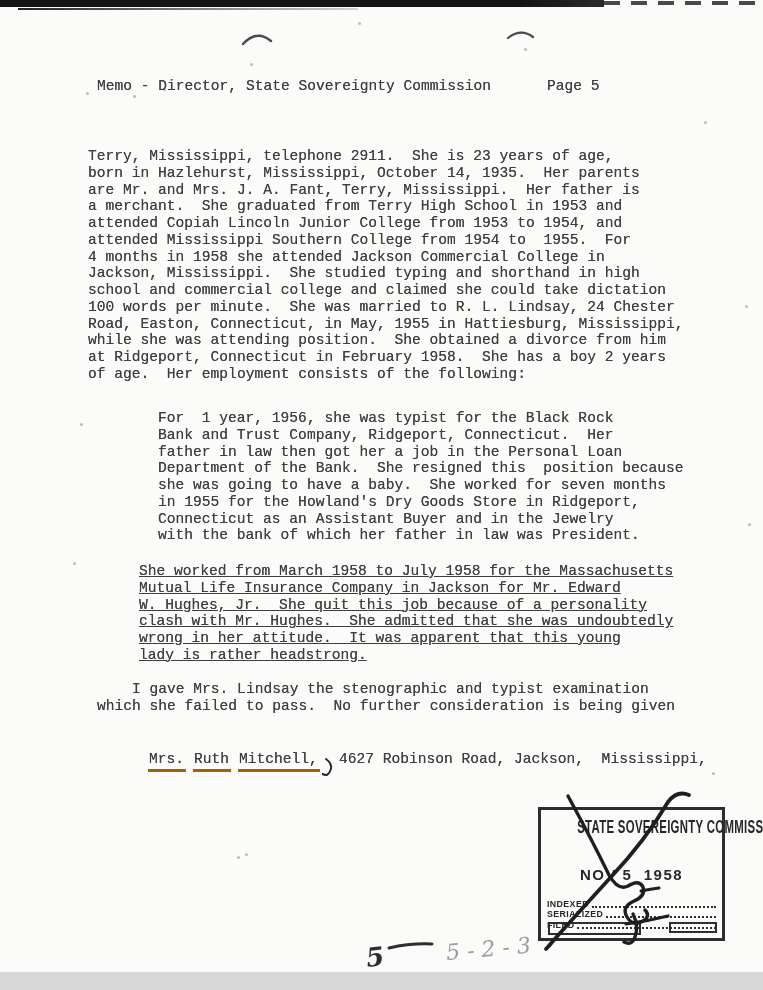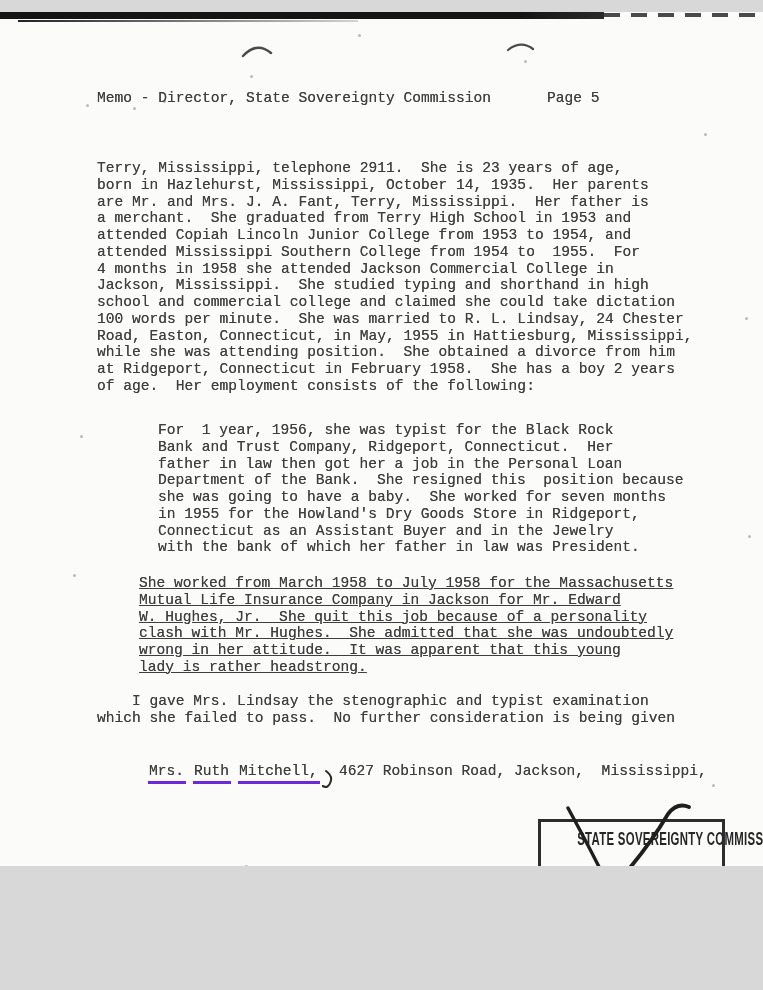--- a/index.html
+++ b/index.html
@@ -1,32 +1,32 @@
 <!DOCTYPE html>
 <html><head>
 <meta charset="utf-8">
 <style>
   html,body{margin:0;padding:0;background:#d8d8d8;}
   .page{
-    position:relative;width:763px;height:854px;margin:12px auto;
+    position:relative;width:763px;height:972px;margin:0 auto;
     background:#fbfbf9;overflow:hidden;
     font-family:"Liberation Mono","DejaVu Sans Mono",monospace;
     color:#3e3e3e;
   }
   .tline{white-space:pre;font-size:14.6px;line-height:16.75px;text-shadow:0 0 .5px rgba(62,62,62,.8);}
   .para{position:absolute;}
-  #p1{left:97px;top:148px;}
+  #p1{left:88px;top:148px;}
   #q1{left:158px;top:410px;}
   #q2{left:139px;top:563px;text-decoration:underline;}
   #p3{left:97px;top:681px;}
   #hdr{position:absolute;left:97px;top:78px;}
   #pageno{position:absolute;left:547px;top:78px;}
   
   #p4{left:148px;top:751px;font-size:14.6px;line-height:16.75px;white-space:nowrap;text-shadow:0 0 .5px rgba(62,62,62,.8);}
-  #p4 .u{display:inline-block;border-bottom:3px solid #6d28d9;padding:0 2px 1px 1px;margin-right:7px;}
+  #p4 .u{display:inline-block;border-bottom:3px solid #a16207;padding:0 2px 1px 1px;margin-right:7px;}
   #p4 .u3{margin-right:2px;}
   #p4 .pen-check{display:inline-block;vertical-align:bottom;margin:0 4px -4px 0;}
   #p4 .rest{white-space:pre;}
   
   .band-a{position:absolute;top:0;left:0;width:604px;height:7px;background:linear-gradient(90deg,#141414 0 86%,#2a2a2a 100%);}
   .band-b{position:absolute;top:1px;left:604px;right:0;height:4px;background:repeating-linear-gradient(90deg,#4a4a4a 0 16px,transparent 16px 27px);}
   .band-c{position:absolute;top:8px;left:18px;width:340px;height:2px;background:linear-gradient(90deg,#222,rgba(90,90,90,.25));}
   .dash-bottom{position:absolute;top:984px;left:0;right:0;height:2px;background:repeating-linear-gradient(90deg,#9a9a9a 0 24px,transparent 24px 36px);}
   .speck{position:absolute;width:3px;height:3px;border-radius:50%;background:#7c7c7c;opacity:.5;}
   

